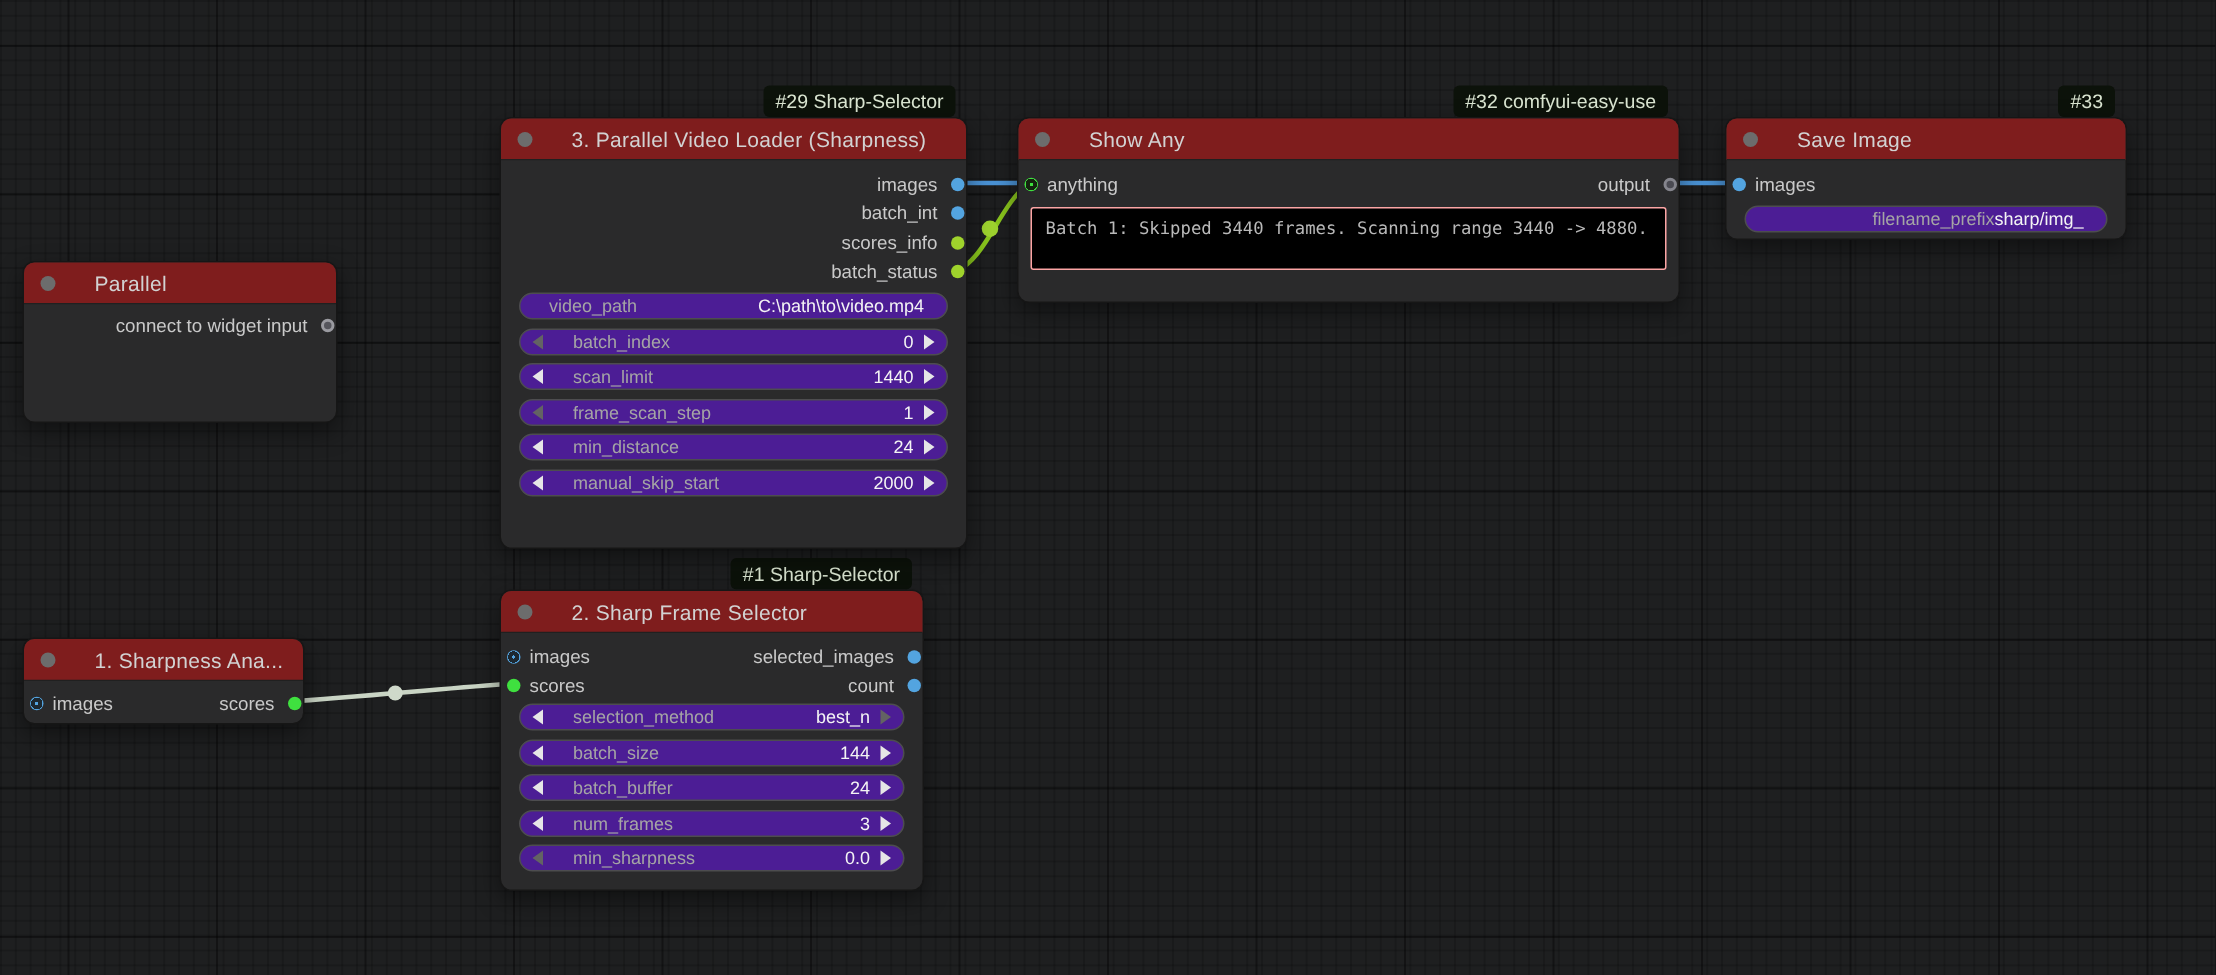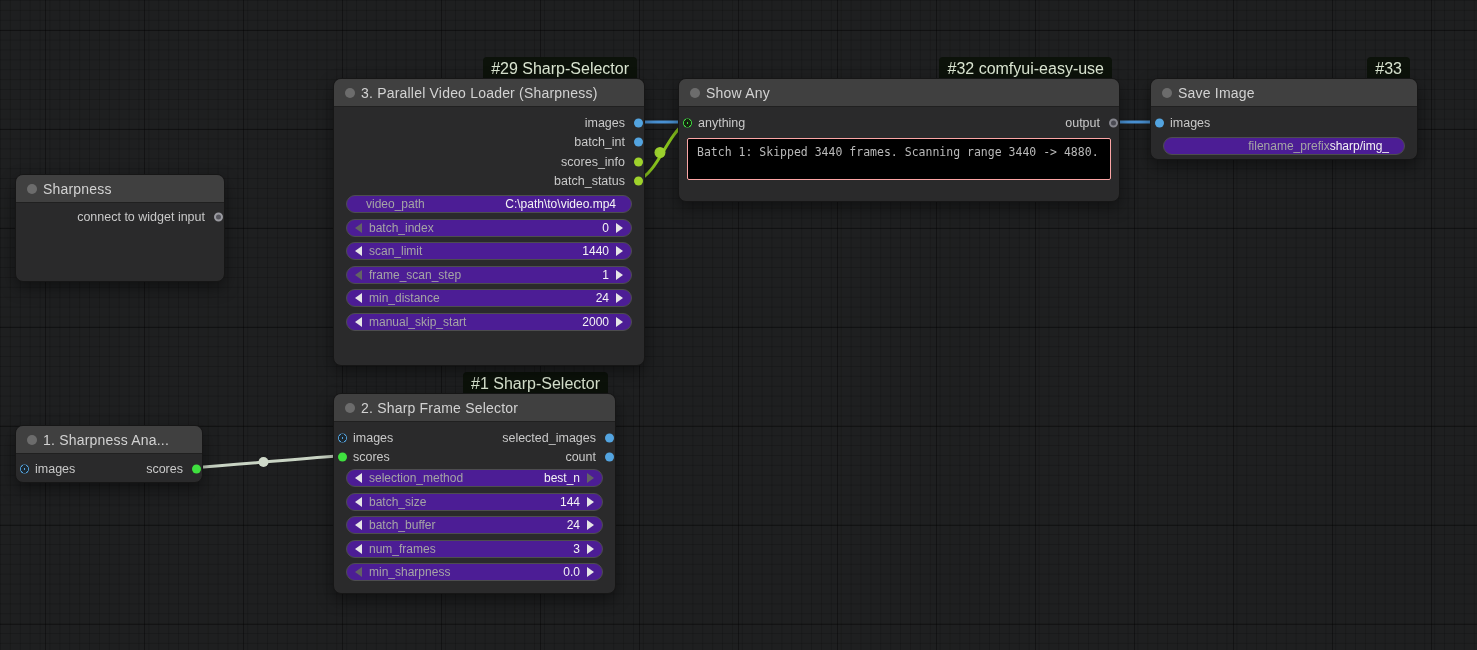--- a/index.html
+++ b/index.html
@@ -15,22 +15,22 @@
     background-size:99px 99px,99px 99px,9.9px 9.9px,9.9px 9.9px;
     background-position:45px 30px,45px 30px,0 0,0 0;
   }
   #links{position:absolute;inset:0;z-index:1;}
   .node{
     position:absolute;z-index:2;background:#2a2a2b;
     border:1px solid #161616;border-radius:8px;
     box-shadow:0 6px 16px rgba(0,0,0,.45);
   }
   .nhead{
-    height:28px;background:#404040;border-radius:7px 7px 0 0;
-    display:flex;align-items:center;gap:6px;padding:0 11px;
+    height:28px;background:#7f1d1d;border-radius:7px 7px 0 0;
+    display:flex;align-items:center;gap:26px;padding:0 11px;
     border-bottom:1px solid #202020;box-sizing:border-box;cursor:grab;
   }
   .ndot{width:10px;height:10px;border-radius:50%;background:#6c6c6c;flex:0 0 auto;}
   .ntitle{font-size:14px;color:#d2d2d2;white-space:nowrap;overflow:hidden;letter-spacing:.2px;}
   .slots{padding-top:6px;}
   .srow{height:19.5px;position:relative;font-size:12.5px;color:#c9c9c9;}
   .slabel-in{position:absolute;left:19px;top:50%;transform:translateY(-50%);}
   .slabel-out{position:absolute;right:19px;top:50%;transform:translateY(-50%);}
   .dot{width:9px;height:9px;border-radius:50%;position:absolute;top:50%;transform:translateY(-50%);box-sizing:border-box;}
   .dot.in{left:3.5px;} .dot.out{right:1.5px;}
@@ -40,36 +40,36 @@
   .dot.gray{background:#4a4a52;border:2px solid #85858d;}
   .dot.lgray{background:#55555c;border:2px solid #9a9aa0;}
   .dot.ring-blue{background:radial-gradient(circle,#53a4e0 0 17%,#1d2830 17% 60%,#53a4e0 60% 100%);}
   .dot.ring-green{background:radial-gradient(circle,#3fe03f 0 17%,#15240f 17% 60%,#3fe03f 60% 100%);}
   .widgets{padding:4px 12px 0;}
   .widget{
     height:18px;border:1px solid #4d4d4f;border-radius:10px;background:#4c1d95;
     display:flex;align-items:center;margin-bottom:5.5px;padding:0 8px;
     font-size:12px;box-sizing:border-box;cursor:pointer;
   }
-  .wlabel{color:#a5a5a5;margin-left:7px;flex:1;white-space:nowrap;overflow:hidden;}
+  .wlabel{color:#a5a5a5;margin-left:20px;flex:1;white-space:nowrap;overflow:hidden;}
   .widget.text .wlabel{margin-left:11px;}
   .wvalue{color:#f4f4f4;margin-right:7px;white-space:nowrap;}
   .arr{width:0;height:0;border-style:solid;flex:0 0 auto;}
   .arl{border-width:5px 7px 5px 0;border-color:transparent #e6e6e6 transparent transparent;}
   .arr-r{border-width:5px 0 5px 7px;border-color:transparent transparent transparent #e6e6e6;}
   .arl.dim{border-right-color:#636363;}
   .arr-r.dim{border-left-color:#636363;}
   .content{
     margin:5px 8px 0;background:#000000;border:1px solid #fca5a5;border-radius:2px;
     height:42px;box-sizing:border-box;padding:6px 9px;
     font-family:"DejaVu Sans Mono",monospace;font-size:11.5px;color:#b9b9b9;
     overflow:hidden;white-space:pre-wrap;
   }
   .badge{
-    position:absolute;z-index:2;font-size:16px;color:#dbe6d2;
+    position:absolute;z-index:2;font-size:13px;color:#dbe6d2;
     background:#0c120a;padding:2.5px 8px 3.5px;border-radius:4px;white-space:nowrap;
   }
 </style>
 </head>
 <body>
 
 <div id="canvas">
 
   <svg id="links" width="1477" height="650">
     <path d="M637,122 L1157,122" stroke="#4a93d6" stroke-width="3" fill="none" stroke-linecap="round"></path>
@@ -81,21 +81,21 @@
 
   <div class="badge" style="top:57px;right:840px;">#29 Sharp-Selector</div>
   <div class="badge" style="top:57px;right:365px;">#32 comfyui-easy-use</div>
   <div class="badge" style="top:57px;right:67px;">#33</div>
   <div class="badge" style="top:428px;right:1282px;">#5 Sharp-Selector</div>
   <div class="badge" style="top:372px;right:869px;">#1 Sharp-Selector</div>
 
   <div class="node" style="left:15px;top:174px;width:208px;height:106px;">
     <div class="nhead">
       <span class="ndot"></span>
-      <span class="ntitle">Sharpness</span>
+      <span class="ntitle">Parallel</span>
     </div>
     <div class="slots" style="padding-top:4px;">
       <div class="srow">
         <span class="slabel-out">connect to widget input</span>
         <span class="dot out lgray"></span>
       </div>
     </div>
   </div>
 
   <div class="node" style="left:333px;top:78px;width:310px;height:286px;">

